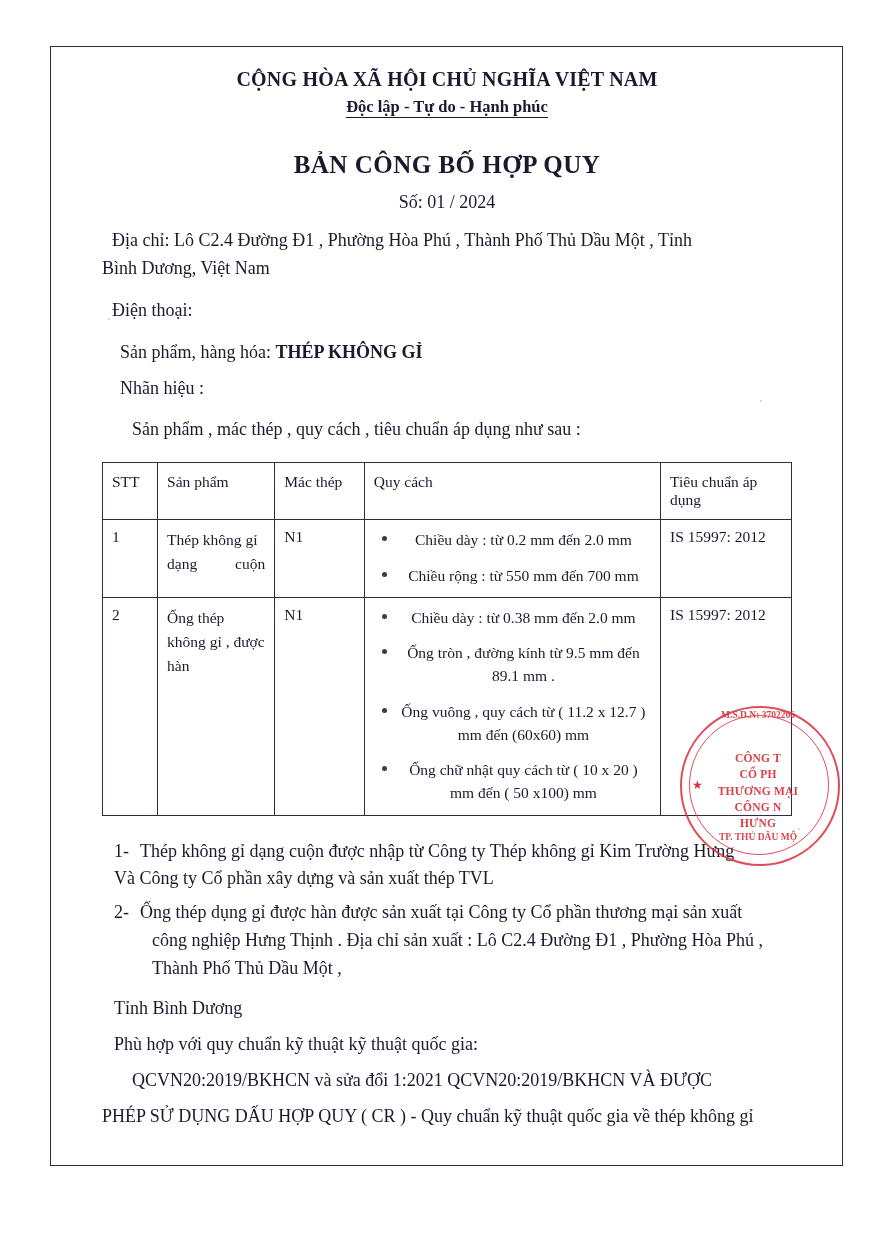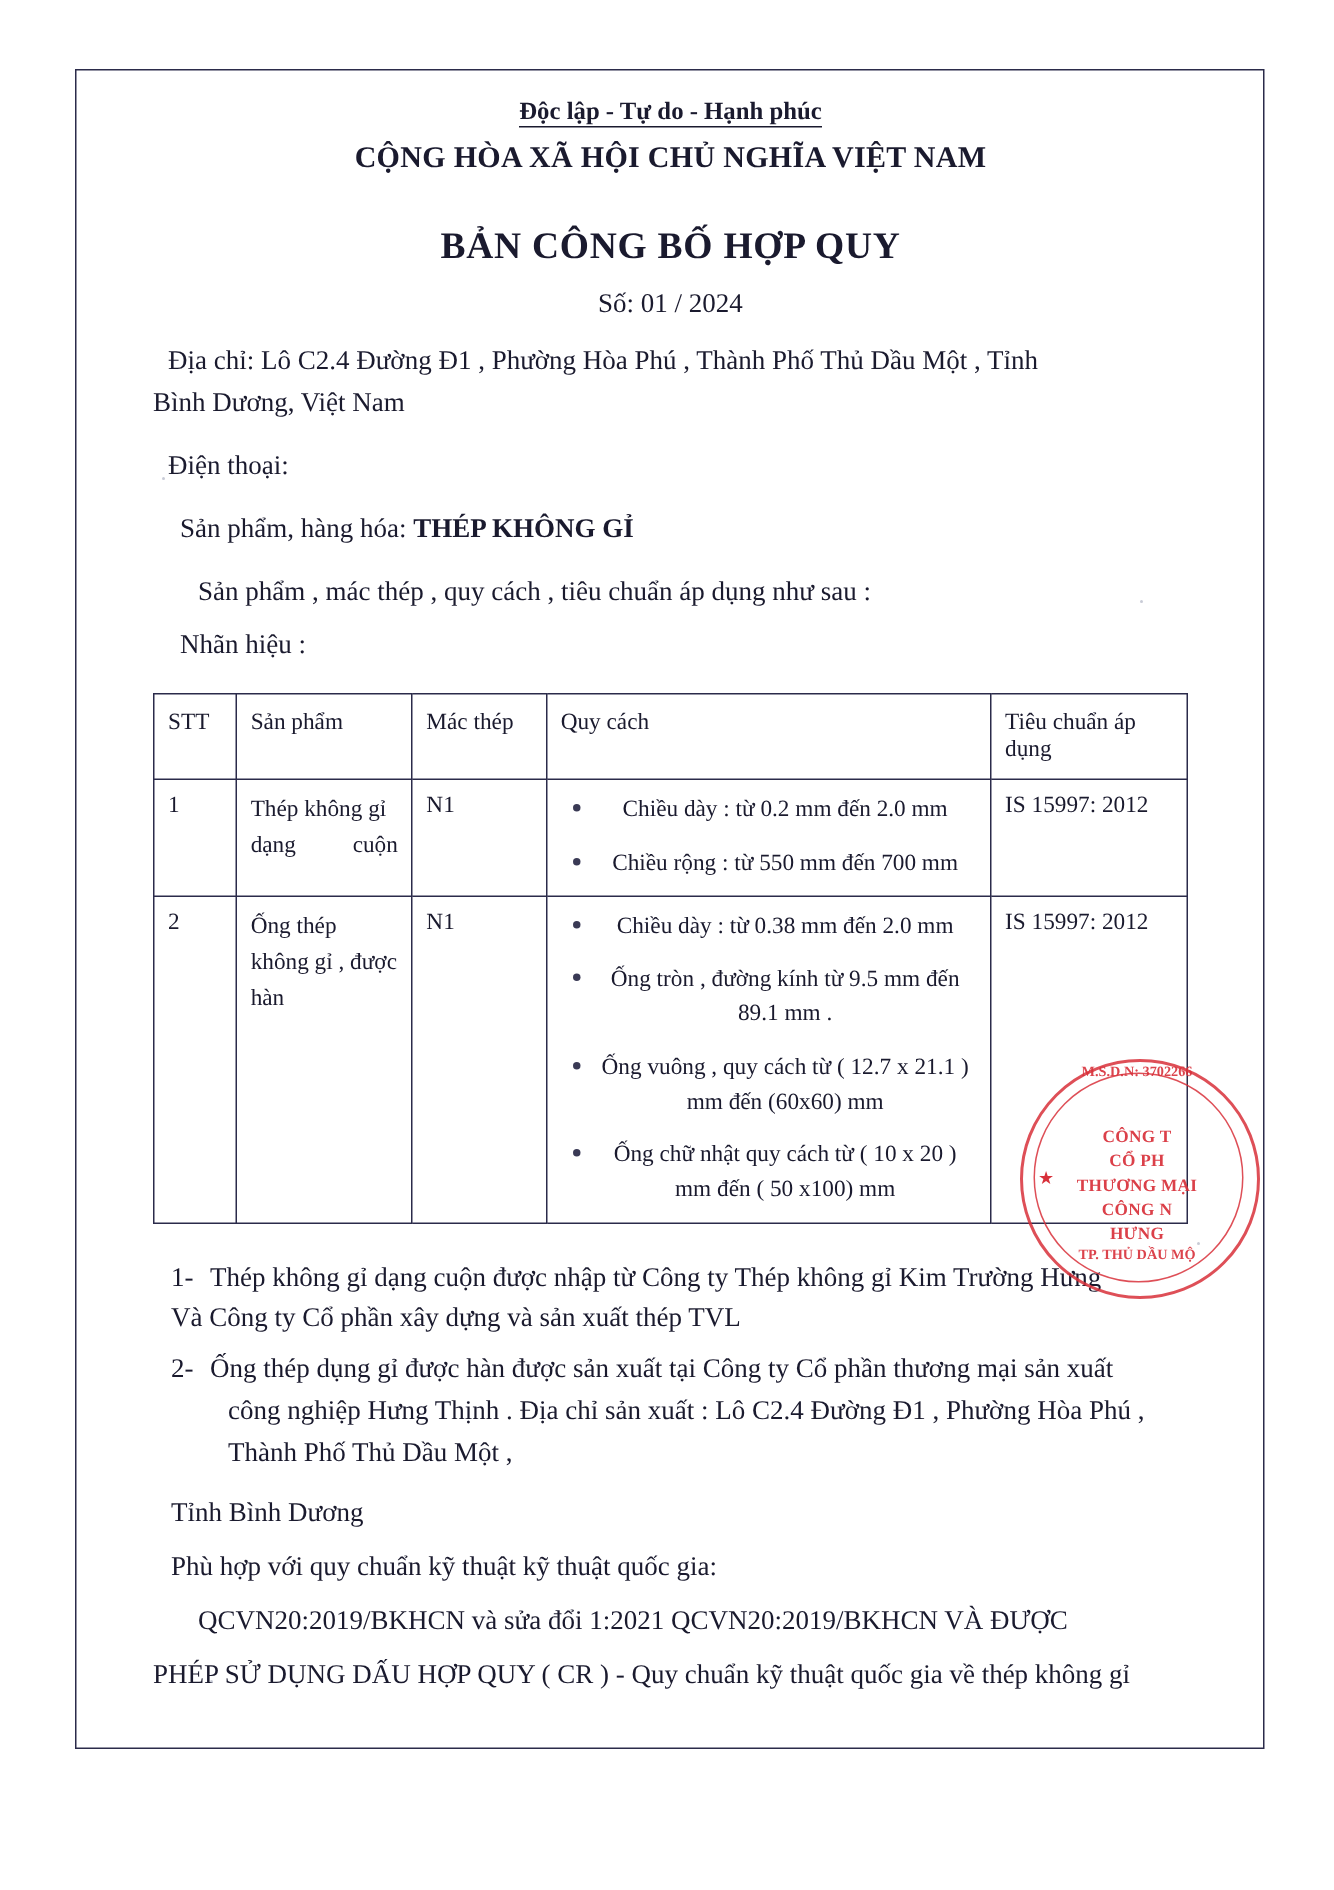--- a/index.html
+++ b/index.html
@@ -205,33 +205,33 @@
     opacity: 0.55;
   }
 </style>
 </head>
 <body>
 
 <div class="page-frame"></div>
 
 <div class="content">
 
+  <div class="center national-title">CỘNG HÒA XÃ HỘI CHỦ NGHĨA VIỆT NAM</div>
   <div class="center national-sub"><span>Độc lập - Tự do - Hạnh phúc</span></div>
-  <div class="center national-title">CỘNG HÒA XÃ HỘI CHỦ NGHĨA VIỆT NAM</div>
 
   <div class="center doc-title">BẢN CÔNG BỐ HỢP QUY</div>
   <div class="center doc-number">Số: 01 / 2024</div>
 
   <div class="para indent">Địa chỉ: Lô C2.4 Đường Đ1 , Phường Hòa Phú , Thành Phố Thủ Dầu Một , Tỉnh</div>
   <div class="para" style="margin-top:0">Bình Dương, Việt Nam</div>
   <div class="para indent">Điện thoại:</div>
 
   <div class="para indent2"><span>Sản phẩm, hàng hóa: </span><span class="strong-inline">THÉP KHÔNG GỈ</span></div>
+  <div class="para indent2" style="margin-top:8px">Nhãn hiệu :</div>
   <div class="para indent2" style="margin-top:14px;padding-left:30px">Sản phẩm , mác thép , quy cách , tiêu chuẩn áp dụng như sau :</div>
-  <div class="para indent2" style="margin-top:8px">Nhãn hiệu :</div>
 
   <table class="spec">
     <thead>
       <tr>
         <th class="col-stt">STT</th>
         <th class="col-sp">Sản phẩm</th>
         <th class="col-mac">Mác thép</th>
         <th class="col-qc">Quy cách</th>
         <th class="col-tc">Tiêu chuẩn áp dụng</th>
       </tr>
@@ -250,21 +250,21 @@
         <td>IS 15997: 2012</td>
       </tr>
       <tr>
         <td class="c-center">2</td>
         <td class="cell-justify">Ống thép không gỉ , được hàn</td>
         <td class="c-center">N1</td>
         <td>
           <ul class="bul">
             <li>Chiều dày : từ 0.38 mm đến 2.0 mm</li>
             <li>Ống tròn , đường kính từ 9.5 mm đến 89.1 mm .</li>
-            <li>Ống vuông , quy cách từ ( 12.7 x 21.1 ) mm đến (60x60) mm</li>
+            <li>Ống vuông , quy cách từ ( 11.2 x 12.7 ) mm đến (60x60) mm</li>
             <li>Ống chữ nhật quy cách từ ( 10 x 20 ) mm đến ( 50 x100) mm</li>
           </ul>
         </td>
         <td>IS 15997: 2012</td>
       </tr>
     </tbody>
   </table>
 
   <div class="notes">
     <div class="note-row">

